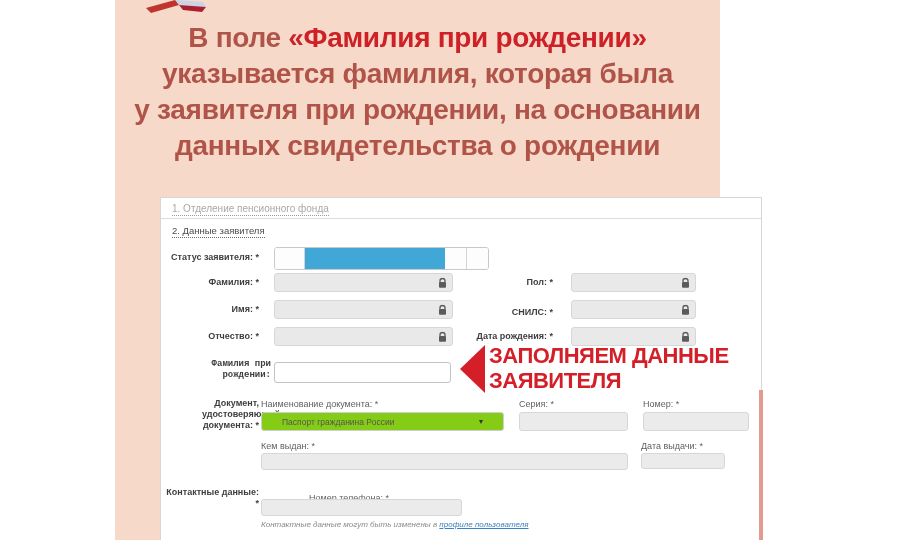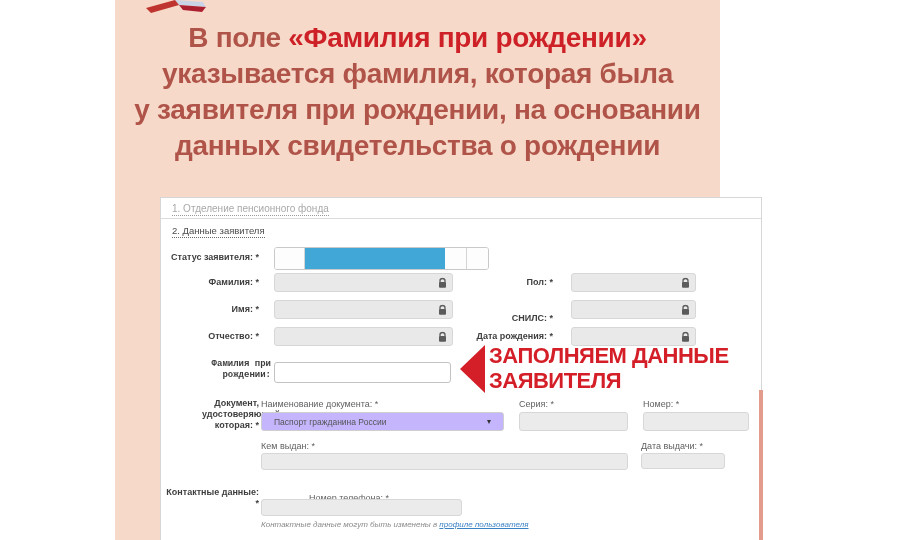--- a/index.html
+++ b/index.html
@@ -35,23 +35,23 @@
 
   .seg { position:absolute; left:113px; top:49px; width:215px; height:23px; border:1px solid #c9c9c9;
          border-radius:3px; background:#fff; display:flex; overflow:hidden; }
   .seg .s { height:100%; border-right:1px solid #d4d4d4; }
   .seg .s:last-child { border-right:none; }
   .seg .s1 { width:30px; background:#fdfdfd; }
   .seg .s2 { width:142px; background:var(--blue_segment,#41a7d6); border-right:none; }
   .seg .s3 { width:22px; background:#fdfdfd; }
   .seg .s4 { width:21px; background:#fdfdfd; }
 
-  .select { position:absolute; left:100px; top:214px; width:243px; height:19px; background:#c4b5fd;
+  .select { position:absolute; left:100px; top:214px; width:243px; height:19px; background:#84cc16;
             border:1px solid #cfcfcf; border-radius:3px; font-size:8.5px; color:#555;
-            display:flex; align-items:center; padding:0 12px; cursor:pointer; }
+            display:flex; align-items:center; padding:0 20px; cursor:pointer; }
   .select .val { flex:1; overflow:hidden; white-space:nowrap; }
   .select .arr { font-size:8px; color:#333; }
 
   .arrow { position:absolute; left:299px; top:147px; width:0; height:0;
            border-top:24px solid transparent; border-bottom:24px solid transparent;
            border-right:25px solid var(--annotation_red,#d41f28); }
   .callout { position:absolute; left:328px; top:145px; font-weight:bold; font-size:22px;
              line-height:25px; color:var(--annotation_red,#d41f28); letter-spacing:-0.5px;
              white-space:nowrap; }
 
@@ -117,21 +117,21 @@
         </svg>
     </div>
 
     <div class="lbl r" style="left:292px; top:79px; width:100px;">Пол: *</div>
     <div class="inp locked" style="left:410px; top:75px; width:125px; height:19px;">
       <svg class="lock" viewBox="0 0 9 11">
           <path d="M2 5V3.2C2 1.9 3 1 4.5 1S7 1.9 7 3.2V5" fill="none" stroke="#5b5b5b" stroke-width="1.3"></path>
           <rect x="1" y="4.6" width="7" height="5.6" rx="1" fill="#5b5b5b"></rect>
         </svg>
     </div>
-    <div class="lbl r" style="left:292px; top:115px; width:100px;">СНИЛС: *</div>
+    <div class="lbl r" style="left:292px; top:109px; width:100px;">СНИЛС: *</div>
     <div class="inp locked" style="left:410px; top:102px; width:125px; height:19px;">
       <svg class="lock" viewBox="0 0 9 11">
           <path d="M2 5V3.2C2 1.9 3 1 4.5 1S7 1.9 7 3.2V5" fill="none" stroke="#5b5b5b" stroke-width="1.3"></path>
           <rect x="1" y="4.6" width="7" height="5.6" rx="1" fill="#5b5b5b"></rect>
         </svg>
     </div>
     <div class="lbl r" style="left:292px; top:133px; width:100px;">Дата рождения: *</div>
     <div class="inp locked" style="left:410px; top:129px; width:125px; height:19px;">
       <svg class="lock" viewBox="0 0 9 11">
           <path d="M2 5V3.2C2 1.9 3 1 4.5 1S7 1.9 7 3.2V5" fill="none" stroke="#5b5b5b" stroke-width="1.3"></path>
@@ -147,21 +147,21 @@
 
     <div class="arrow"></div>
     <div class="callout">
       <div>ЗАПОЛНЯЕМ ДАННЫЕ</div>
       <div>ЗАЯВИТЕЛЯ</div>
     </div>
 
     <div class="lbl r" style="left:0; top:200px; width:98px;padding-left:41px;">
       <div>Документ,</div>
       <div>удостоверяющий</div>
-      <div>которая: *</div>
+      <div>документа: *</div>
     </div>
 
     <div class="sublbl" style="left:100px; top:201px;">Наименование документа: *</div>
     <div class="select">
       <span class="val">Паспорт гражданина России</span>
       <span class="arr">▾</span>
     </div>
 
     <div class="sublbl" style="left:358px; top:201px;">Серия: *</div>
     <div class="inp" style="left:358px; top:214px; width:109px; height:19px;"></div>

